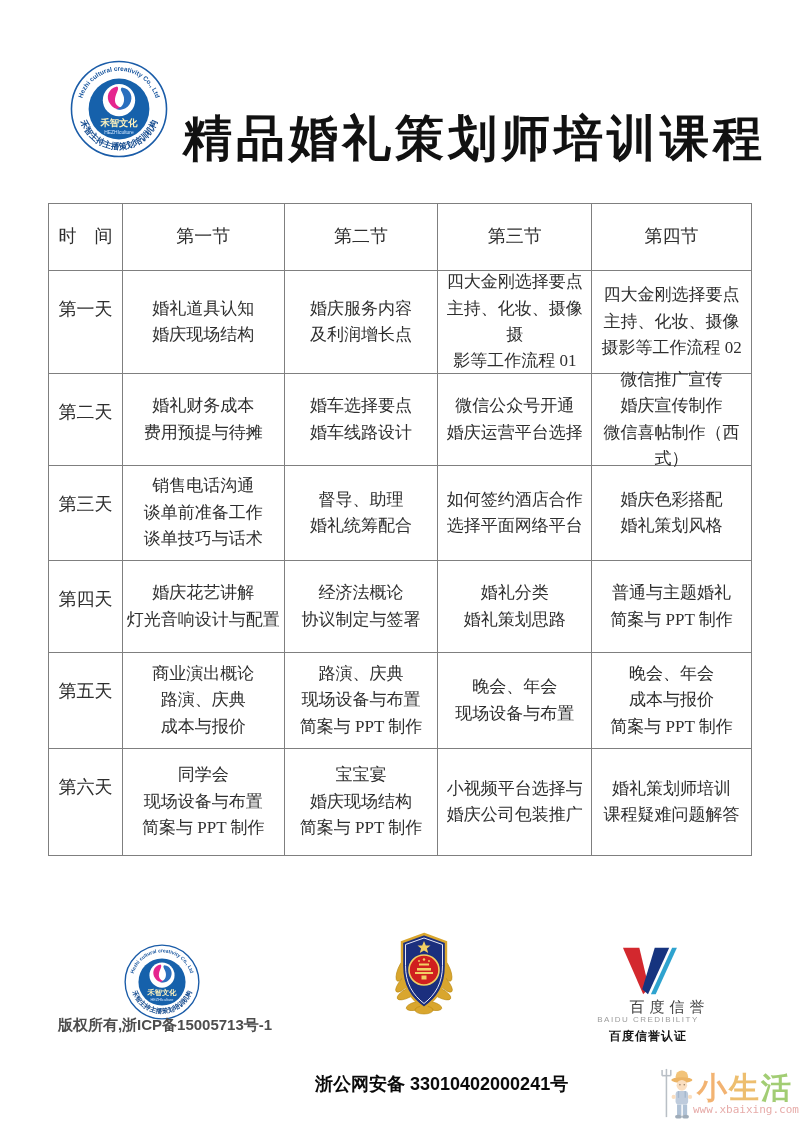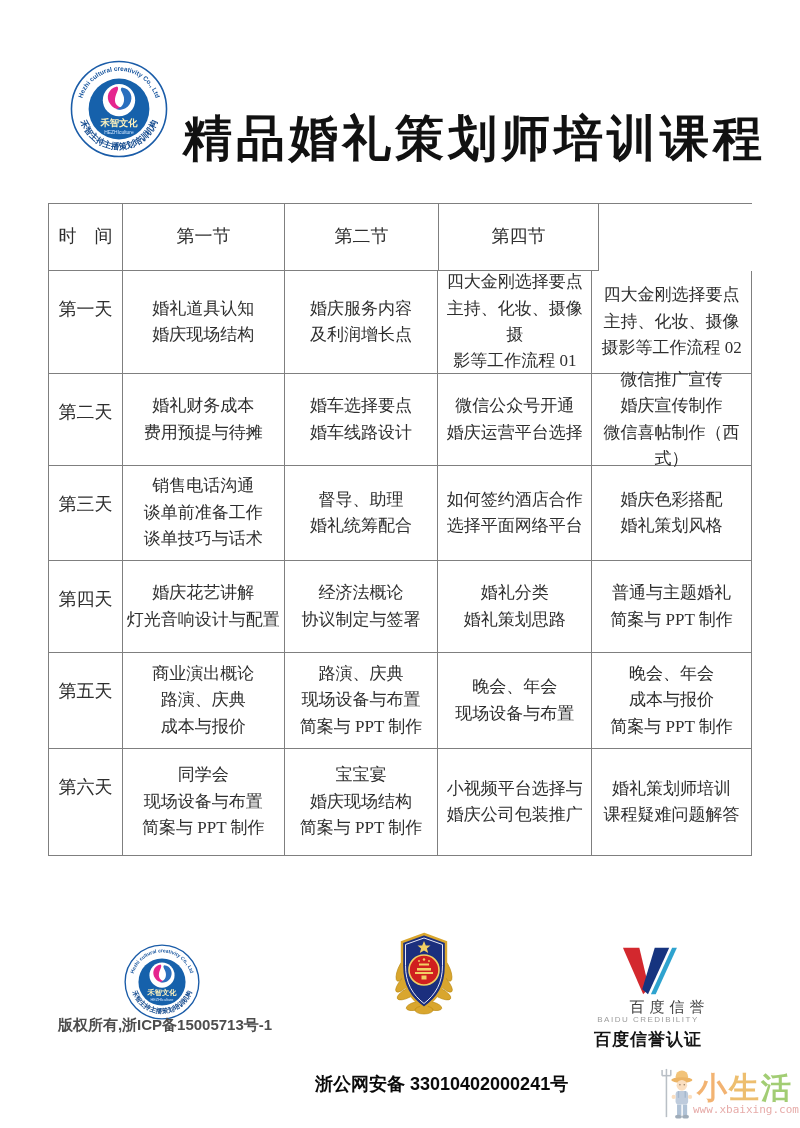--- a/index.html
+++ b/index.html
@@ -59,21 +59,21 @@
     font-size:15px; color:#404040; letter-spacing:5px; text-indent:5px;
   }
   .baidu-en {
     position:absolute; left:568px; top:1015px; width:160px; text-align:center;
     font-family:"Liberation Sans","DejaVu Sans",sans-serif;
     font-size:8px; color:#9c9c9c; letter-spacing:1.5px;
   }
   .baidu-cert {
     position:absolute; left:568px; top:1028px; width:160px; text-align:center;
     font-family:"Liberation Sans","DejaVu Sans",sans-serif;
-    font-size:17px; font-weight:700; color:#141414; letter-spacing:1px;
+    font-size:12px; font-weight:700; color:#141414; letter-spacing:1px;
   }
 
   
   .watermark { position:absolute; left:652px; top:1062px; width:148px; height:62px; opacity:.8; }
   .wm-figure { position:absolute; left:8px; top:5px; width:36px; height:54px; }
   .wm-name { position:absolute; left:45px; top:6px; font-size:30px; font-weight:700;
              letter-spacing:2px; white-space:nowrap;
              font-family:"Liberation Sans","DejaVu Sans",sans-serif; }
   .wm-name .ch1 { color:#f0a150; } .wm-name .ch2 { color:#e9ae4b; } .wm-name .ch3 { color:#8cc152; }
   .wm-url { position:absolute; left:41px; top:41px; font-size:11px; color:#e09693;
@@ -102,20 +102,21 @@
     <text x="50" y="75.5" text-anchor="middle" font-size="5" fill="#cfe6ff" font-family="Liberation Sans, sans-serif">HEZHIculture</text>
   </svg>
 
   <h1 class="page-title">精品婚礼策划师培训课程</h1>
 
   <div class="course-table">
     <div class="tr">
       <div class="td th c0 rh">时　间</div>
       <div class="td th c1 rh">第一节</div>
       <div class="td th c2 rh">第二节</div>
+      <div class="td th c3 rh">第三节</div>
       <div class="td th c4 rh">第四节</div>
     </div>
 
     <div class="tr">
       <div class="td day-cell c0 r1">第一天</div>
       <div class="td c1 r1">婚礼道具认知
 婚庆现场结构</div>
       <div class="td c2 r1">婚庆服务内容
 及利润增长点</div>
       <div class="td c3 r1">四大金刚选择要点

